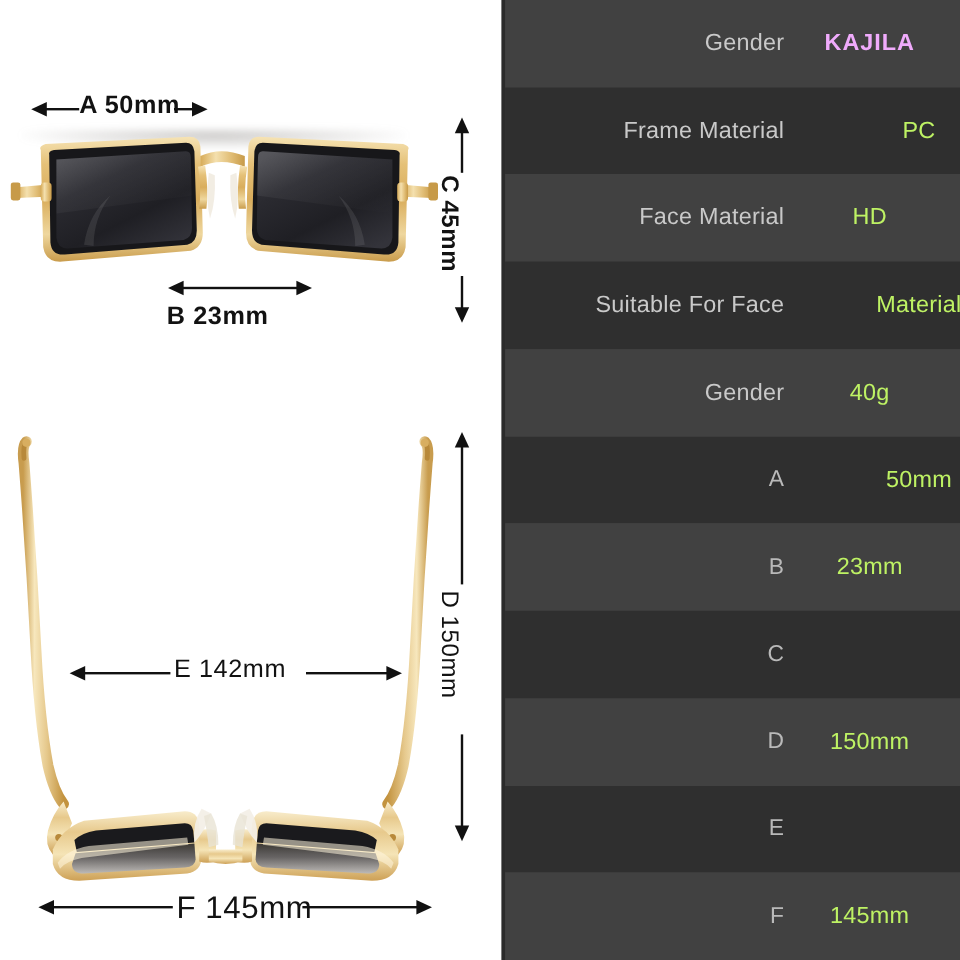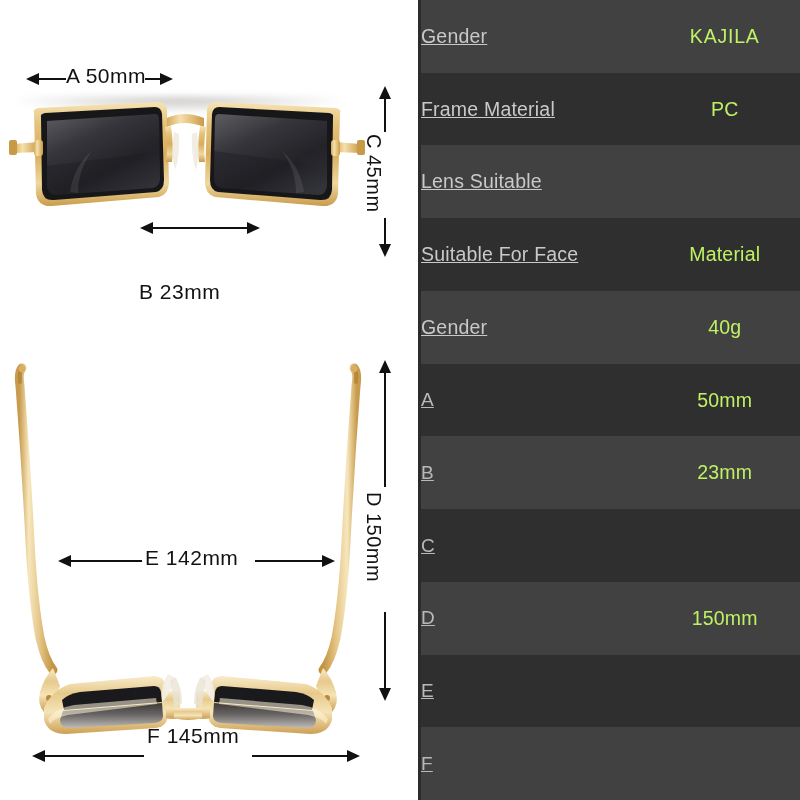--- a/index.html
+++ b/index.html
@@ -28,21 +28,21 @@
   .vline { position: absolute; width: 2.2px; background: #111; }
   .arrow-l, .arrow-r, .arrow-u, .arrow-d {
     position: absolute; width: 0; height: 0;
   }
   .arrow-l { border-top: 6px solid transparent; border-bottom: 6px solid transparent; border-right: 13px solid #111; }
   .arrow-r { border-top: 6px solid transparent; border-bottom: 6px solid transparent; border-left: 13px solid #111; }
   .arrow-u { border-left: 6px solid transparent; border-right: 6px solid transparent; border-bottom: 13px solid #111; }
   .arrow-d { border-left: 6px solid transparent; border-right: 6px solid transparent; border-top: 13px solid #111; }
 
   
-  .top-view { position: absolute; left: 0; top: 0; width: 410px; height: 300px; }
+  .top-view { position: absolute; left: 0; top: 12px; width: 410px; height: 300px; font-weight: bold; }
 
   .glasses-front { position: absolute; left: 8px; top: 96px; width: 358px; height: 118px; }
 
   
   .front-shadow {
     position: absolute; left: 18px; top: 96px; width: 320px; height: 16px;
     background: radial-gradient(ellipse at 50% 30%, rgba(90,85,80,.30) 0%, rgba(120,115,110,.10) 55%, rgba(255,255,255,0) 75%);
     filter: blur(3px);
   }
 
@@ -66,40 +66,39 @@
   .spec-table {
     position: absolute; left: 11px; top: 0; width: 379px; height: 800px;
     display: flex; flex-direction: column;
   }
   .spec-row {
     flex: 1 1 0;
     display: flex; align-items: center;
     padding: 0 4px 0 0;
   }
   .spec-row.odd  { background: #414141; }
-  .spec-row.even { background: #2f2f2f; }
+  .spec-row.even { background: #2f2f2f; gap: 41px; }
 
   .spec-label {
     flex: 0 0 62%;
-    text-align: left;
+    text-align: right;
     color: #c9c9c9;
     font-size: 19.5px;
     font-family: "Liberation Sans", sans-serif;
     letter-spacing: .2px;
-    text-decoration: underline;
   }
   .spec-value {
     flex: 0 0 38%;
     text-align: center;
     color: #bef264;
     font-size: 19.5px;
     font-family: "Liberation Sans", sans-serif;
     letter-spacing: .2px;
   }
-  .spec-value.brand { font-weight: normal; color: #bef264; letter-spacing: .8px; }
+  .spec-value.brand { font-weight: bold; color: #f0abfc; letter-spacing: .8px; }
   .spec-label.dim-letter { font-size: 19px; color: #b9b9b9; }
 </style>
 </head>
 <body>
 
 <div id="root">
 
   <div class="diagram-panel">
 
     <div class="top-view">
@@ -172,21 +171,21 @@
         <path d="M296,96 Q292,70 274,55 Q288,74 288,97 Z" fill="#ffffff" opacity="0.09"></path>
 
         <rect x="26" y="44" width="9" height="16" rx="3" fill="url(#goldB)"></rect>
         <rect x="323" y="44" width="9" height="16" rx="3" fill="url(#goldB)"></rect>
       </svg>
 
       <div>
         <div class="arrow-l" style="left:140px; top:222px;"></div>
         <div class="hline" style="left:152px; top:227px; width:97px;"></div>
         <div class="arrow-r" style="left:247px; top:222px;"></div>
-        <div class="dim-text" style="position:absolute; left:139px; top:240px; font-size:21px;margin-top:40px;">B  23mm</div>
+        <div class="dim-text" style="position:absolute; left:139px; top:240px; font-size:21px;">B  23mm</div>
       </div>
 
       <div>
         <div class="arrow-u" style="left:379px; top:86px;"></div>
         <div class="vline" style="left:384px; top:98px; height:34px;"></div>
         <div class="dim-text" style="position:absolute; left:385px; top:134px; font-size:20px;
                     transform-origin: left top; transform: rotate(90deg);">C  45mm</div>
         <div class="vline" style="left:384px; top:218px; height:28px;"></div>
         <div class="arrow-d" style="left:379px; top:244px;"></div>
       </div>
@@ -272,21 +271,21 @@
         <div class="vline" style="left:384px; top:42px; height:115px;"></div>
         <div class="dim-text" style="position:absolute; left:385px; top:162px; font-size:20px;
                     transform-origin: left top; transform: rotate(90deg);">D  150mm</div>
         <div class="vline" style="left:384px; top:282px; height:78px;"></div>
         <div class="arrow-d" style="left:379px; top:358px;"></div>
       </div>
 
       <div>
         <div class="arrow-l" style="left:32px; top:420px;"></div>
         <div class="hline" style="left:44px; top:425px; width:100px;"></div>
-        <div class="dim-text" style="position:absolute; left:147px; top:394px; font-size:21px;">F  145mm</div>
+        <div class="dim-text" style="position:absolute; left:147px; top:411px; font-size:26px;">F  145mm</div>
         <div class="hline" style="left:252px; top:425px; width:96px;"></div>
         <div class="arrow-r" style="left:347px; top:420px;"></div>
       </div>
     </div>
   </div>
 
   <div class="spec-panel">
     <div class="spec-edge"></div>
     <div class="spec-edge-dark"></div>
 
@@ -296,21 +295,22 @@
         <div class="spec-label">Gender</div>
         <div class="spec-value brand">KAJILA</div>
       </div>
 
       <div class="spec-row even">
         <div class="spec-label">Frame Material</div>
         <div class="spec-value">PC</div>
       </div>
 
       <div class="spec-row odd">
-        <div class="spec-label">Lens Suitable</div>
+        <div class="spec-label">Face Material</div>
+        <div class="spec-value">HD</div>
       </div>
 
       <div class="spec-row even">
         <div class="spec-label">Suitable For Face</div>
         <div class="spec-value">Material</div>
       </div>
 
       <div class="spec-row odd">
         <div class="spec-label">Gender</div>
         <div class="spec-value">40g</div>
@@ -334,18 +334,19 @@
         <div class="spec-label dim-letter">D</div>
         <div class="spec-value">150mm</div>
       </div>
 
       <div class="spec-row even">
         <div class="spec-label dim-letter">E</div>
       </div>
 
       <div class="spec-row odd">
         <div class="spec-label dim-letter">F</div>
+        <div class="spec-value">145mm</div>
       </div>
 
     </div>
   </div>
 
 </div>
 
 </body></html>

